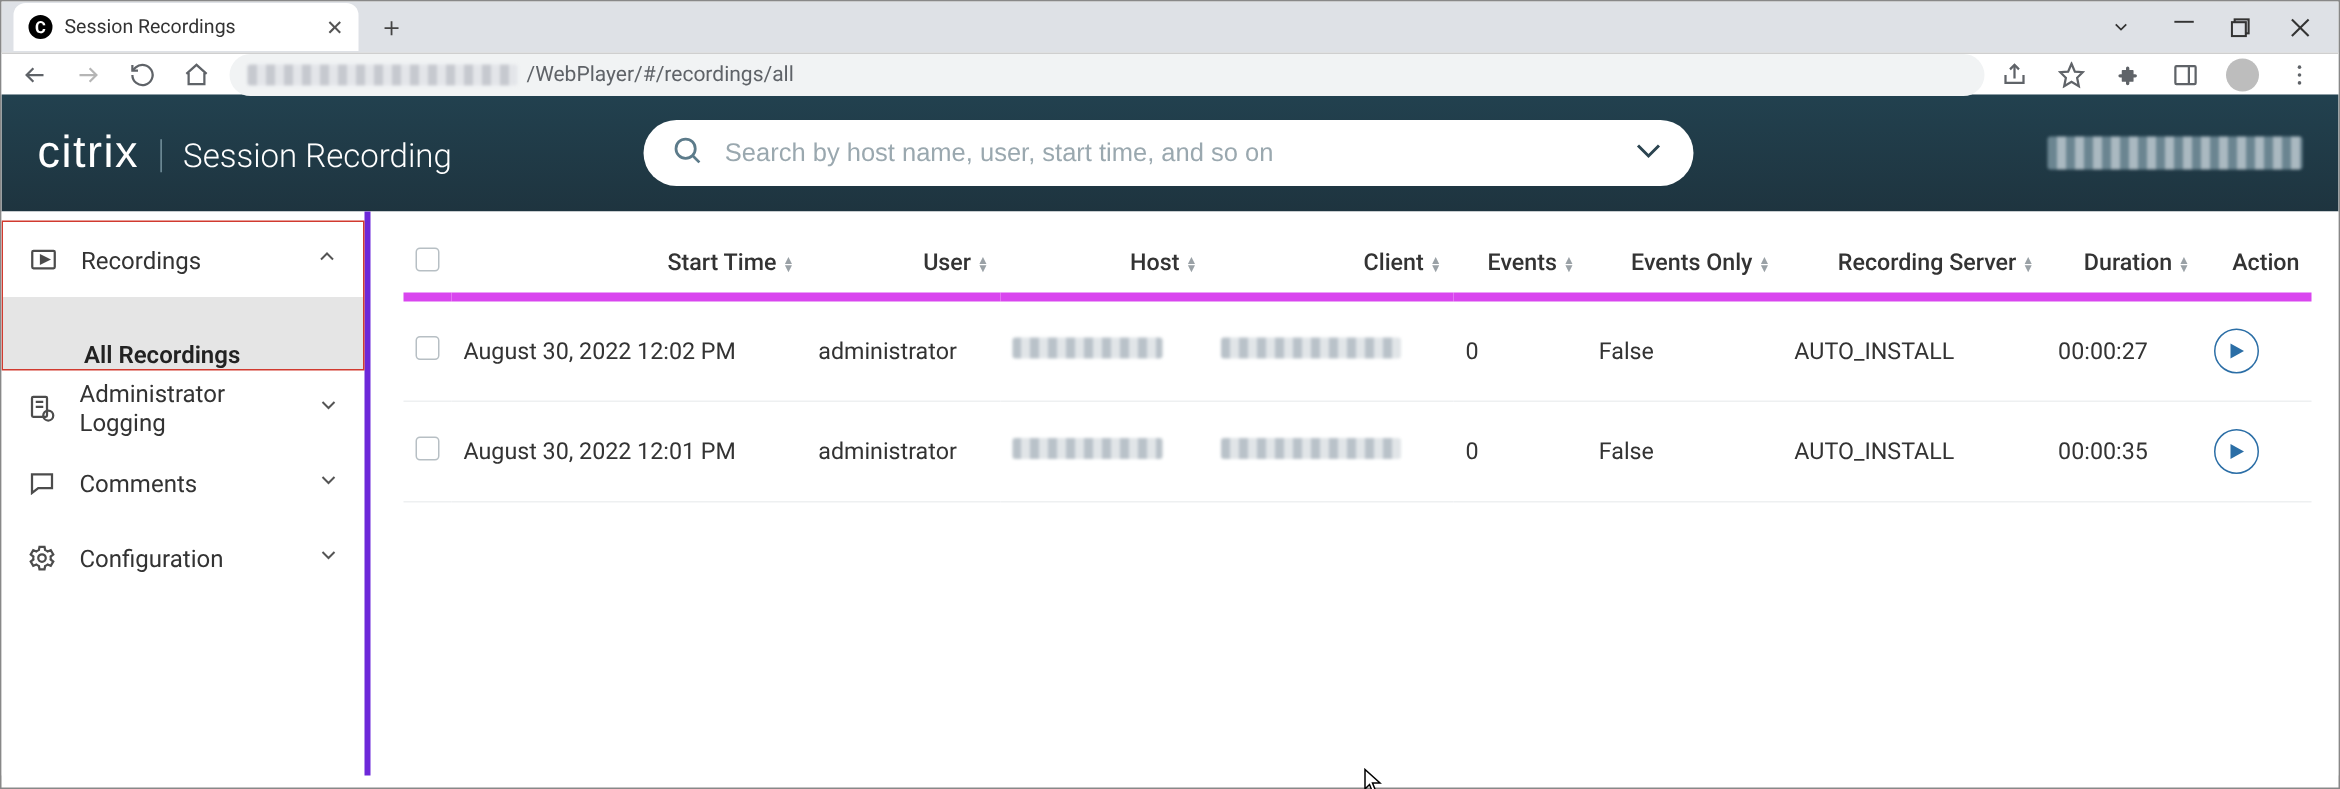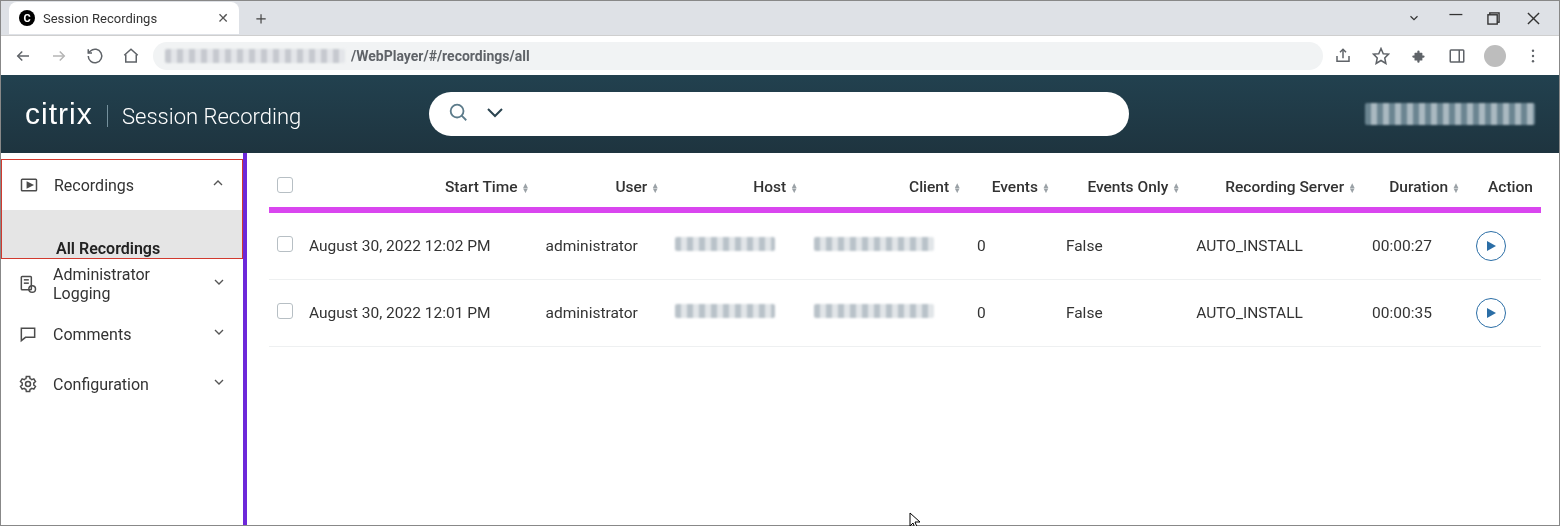--- a/index.html
+++ b/index.html
@@ -51,26 +51,25 @@
   }
   .window-controls {
     display: flex; gap: 22px; margin-left: auto; margin-right: 14px;
     color: #333;
     align-items: center;
   }
   .window-controls span { cursor: pointer; width:18px; text-align:center; }
   .wc-chevron svg, .wc-min, .wc-max svg, .wc-close svg { display:block; }
   .addr-bar {
     display: flex; align-items: center;
-    height: 40px;
+    height: 28px;
     background: #fff;
     border-top: 1px solid #cfcfcf;
     padding: 0 8px;
     gap: 8px;
-    font-weight: bold;
   }
   .nav-icon {
     width: 28px; height: 28px; display:flex; align-items:center; justify-content:center;
     color: #5f6368; cursor: pointer;
   }
   .nav-icon.disabled { color: #b5b5b5; cursor: default; }
   .omnibox {
     flex: 1;
     height: 28px;
     background: #f1f3f4;
@@ -313,20 +312,21 @@
     <span class="sep">|</span>
     <span class="app-title">Session Recording</span>
   </div>
   <div class="search-pill">
     <span class="search-icon">
       <svg width="22" height="22" viewBox="0 0 24 24" fill="none" stroke="currentColor" stroke-width="2">
           <circle cx="11" cy="11" r="7"></circle>
           <line x1="21" y1="21" x2="16" y2="16"></line>
         </svg>
     </span>
+    <input type="text" placeholder="Search by host name, user, start time, and so on" style="">
     <span class="chev">
       <svg width="24" height="24" viewBox="0 0 24 24" fill="none" stroke="currentColor" stroke-width="2">
           <polyline points="5 9 12 16 19 9"></polyline>
         </svg>
     </span>
   </div>
   <div class="header-user-blur"></div>
 </div>
 
 <div class="main">

